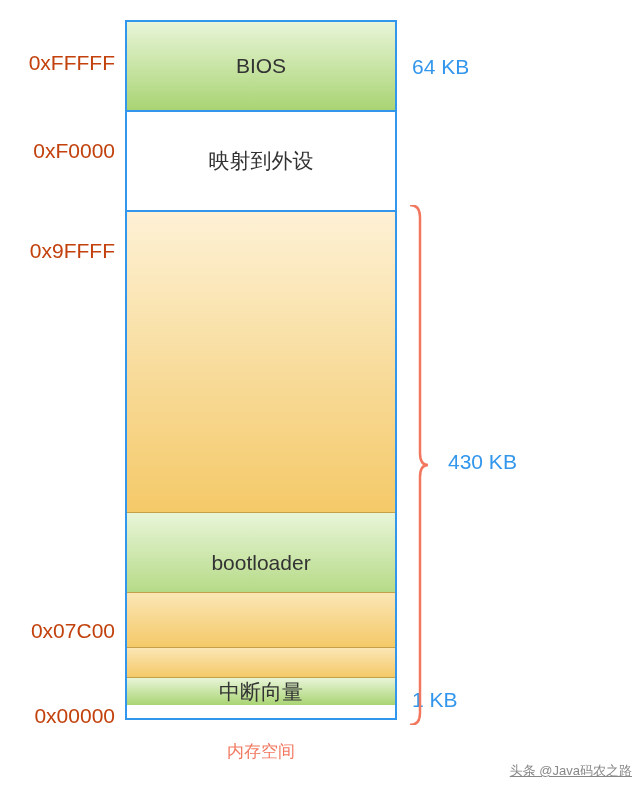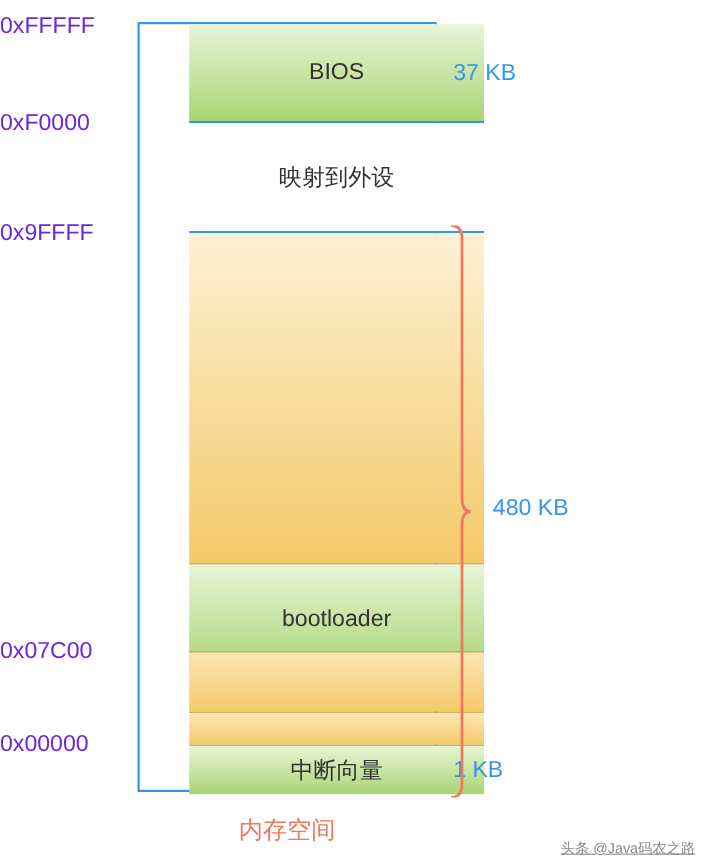--- a/index.html
+++ b/index.html
@@ -15,21 +15,20 @@
       width: 640px;
       height: 786px;
     }
     .diagram {
       position: absolute;
       left: 125px;
       top: 20px;
       width: 272px;
       height: 700px;
       border: 2.5px solid #3296ec;
-      padding-left: 45px;
     }
     .block {
       width: 100%;
       position: absolute;
       display: flex;
       align-items: center;
       justify-content: center;
       font-size: 21px;
       color: #333;
     }
@@ -63,44 +62,45 @@
       border-top: 1.5px solid #c4a04a;
     }
     .ram-thin {
       top: 625px;
       height: 30px;
       background: linear-gradient(to bottom, #fbe6b5, #f4c968);
       border-top: 1.5px solid #c4a04a;
     }
     .ivt {
       top: 655px;
-      height: 45px;
+      height: 28px;
       background: linear-gradient(to bottom, #e8f5d8, #a9d473);
       border-top: 1.5px solid #c4a04a;
     }
     .addr {
       position: absolute;
       font-size: 21px;
-      color: #6d28d9;
-      text-align: left;
+      color: #c2410c;
+      text-align: right;
       width: 115px;
       left: 0;
+      margin-top: 39px;
     }
     .size {
       position: absolute;
       font-size: 21px;
       color: #3296ec;
       left: 412px;
     }
     .bottom-label {
       position: absolute;
       left: 125px;
       width: 272px;
       text-align: center;
-      font-size: 22px;
+      font-size: 17px;
       color: #f2775f;
     }
     .watermark {
       position: absolute;
       right: 8px;
       bottom: 6px;
       font-size: 13px;
       color: #888;
       text-decoration: underline;
     }
@@ -134,22 +134,22 @@
       <span>中断向量</span>
     </div>
   </div>
 
   <div class="addr" style="top:12px">0xFFFFF</div>
   <div class="addr" style="top:100px">0xF0000</div>
   <div class="addr" style="top:200px">0x9FFFF</div>
   <div class="addr" style="top:580px">0x07C00</div>
   <div class="addr" style="top:665px">0x00000</div>
 
-  <div class="size" style="top:55px">37 KB</div>
-  <div class="size" style="top:450px;left:448px">480 KB</div>
+  <div class="size" style="top:55px">64 KB</div>
+  <div class="size" style="top:450px;left:448px">430 KB</div>
   <div class="size" style="top:688px">1 KB</div>
 
   <svg class="brace brace-short" viewBox="0 0 22 520" preserveAspectRatio="none">
     <path d="M2 0 Q12 0 12 12 L12 248 Q12 260 20 260 Q12 260 12 272 L12 508 Q12 520 2 520" stroke="#f2775f" stroke-width="2.5" fill="none"></path>
   </svg>
 
   <div class="bottom-label" style="top:740px">内存空间</div>
 
   <div class="watermark">头条 @Java码农之路</div>
 </div>

